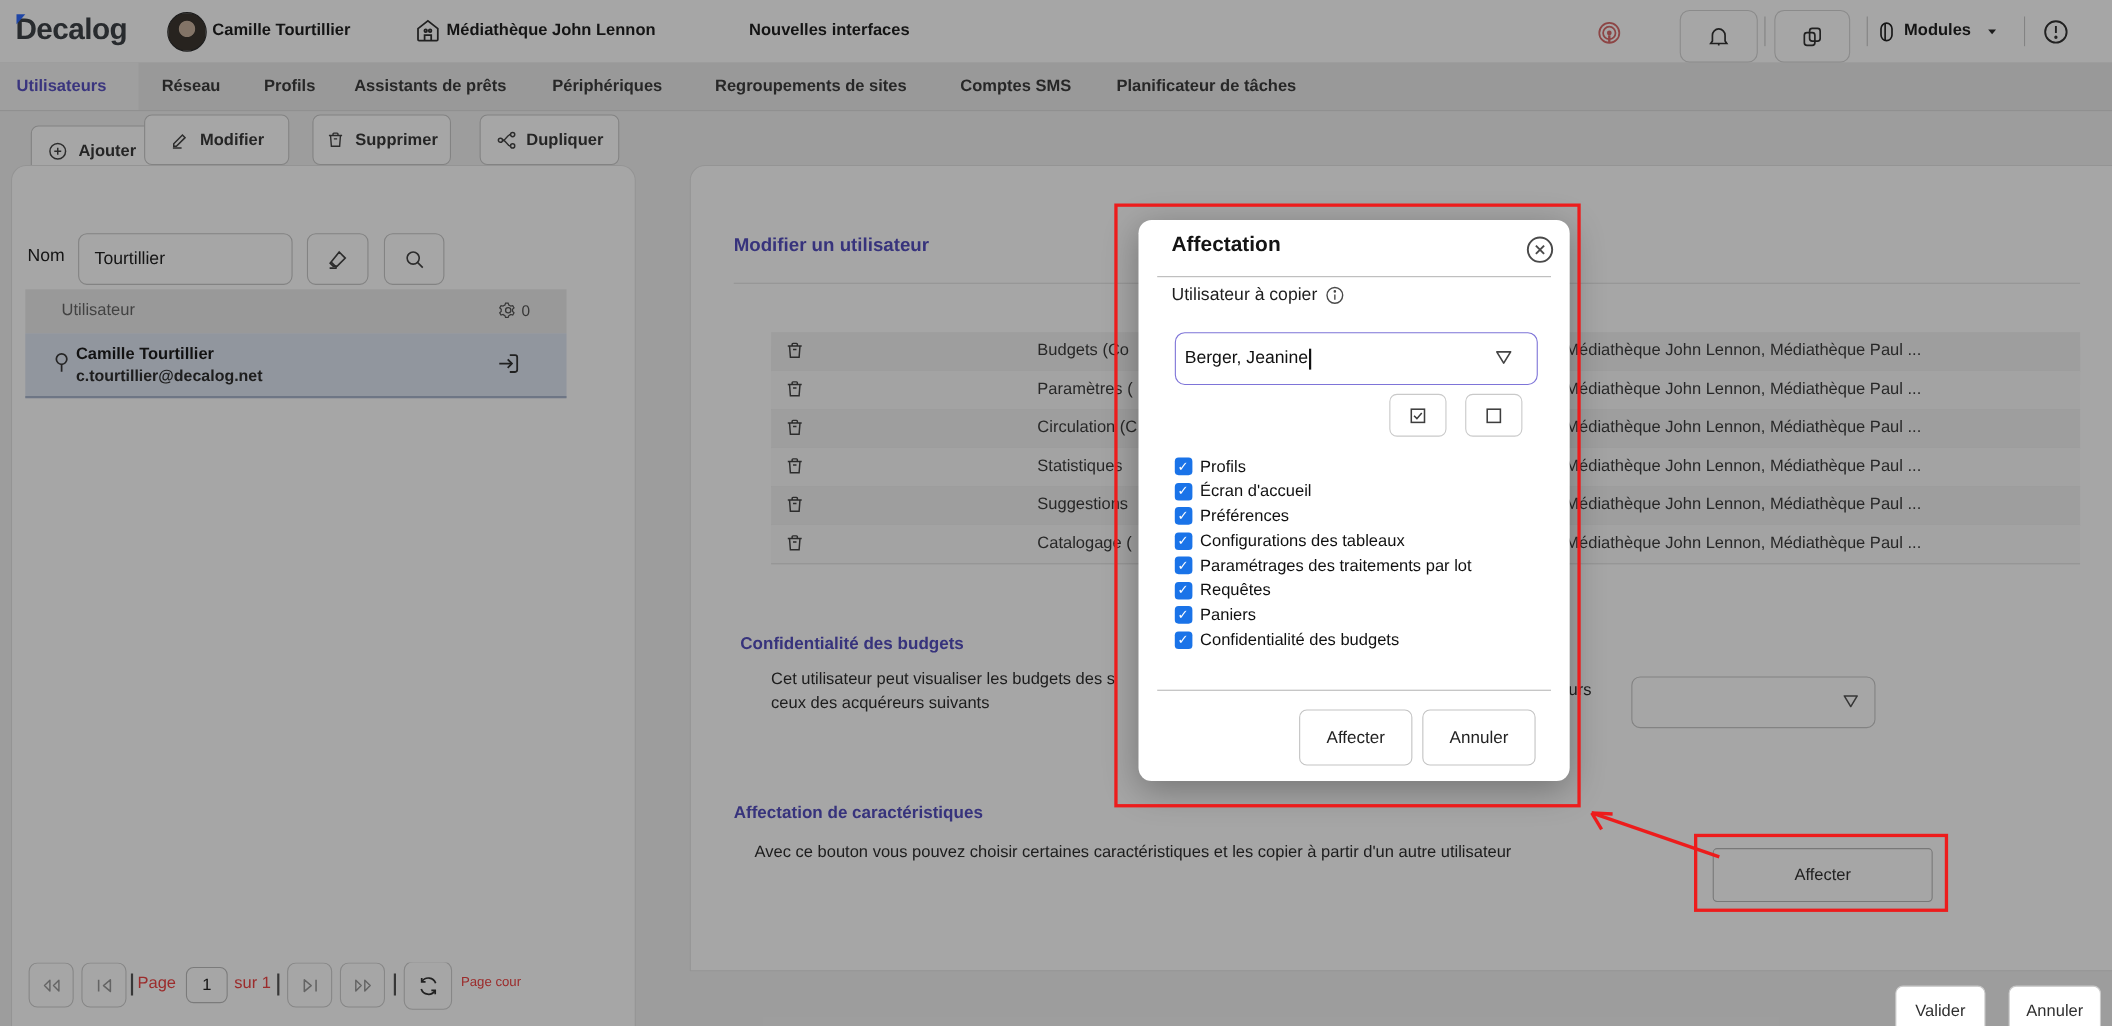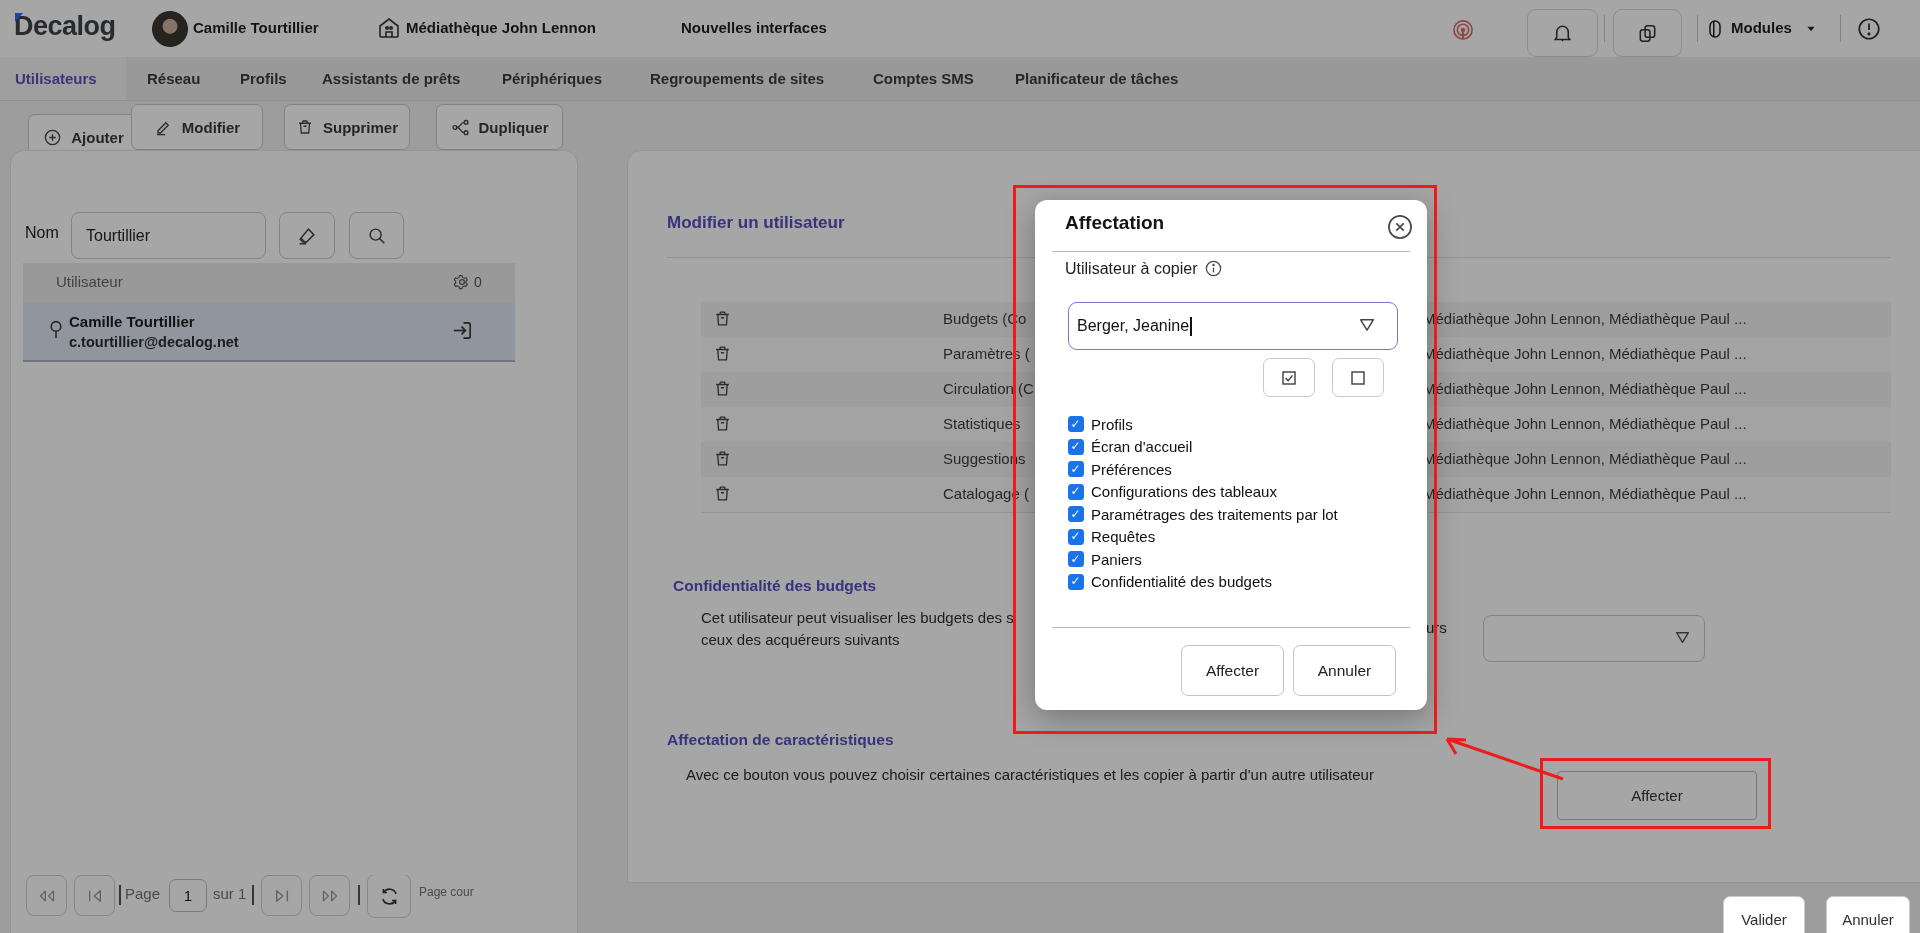--- a/index.html
+++ b/index.html
@@ -50,21 +50,21 @@
   .purple-h{color:#554fbf;font-weight:700;}
   .thead{position:absolute;left:73px;top:116px;width:1190px;height:35px;background:#ececec;font-size:15px;color:#14532d;margin-top:48px;}
   .trow{position:absolute;left:73px;width:1190px;height:35px;border-bottom:1px solid #e2e2e2;font-size:15px;color:#3d3d3d;}
   .trow.odd{background:#f3f3f3;}
   .trow.even{background:#fbfbfb;}
   .cell{position:absolute;top:8px;white-space:nowrap;}
 
   .pg-btn{position:absolute;width:39px;height:39px;background:#fff;border:1px solid #cfcfcf;border-radius:8px;
           display:flex;align-items:center;justify-content:center;color:#9a9a9a;}
   .pg-sep{position:absolute;top:10px;width:1.5px;height:20px;background:#555;}
-  .pg-txt{position:absolute;top:10px;font-size:15px;color:#737373;white-space:nowrap;}
+  .pg-txt{position:absolute;top:10px;font-size:15px;color:#ef4444;white-space:nowrap;}
 
   .ghost-btn{background:#fff;border:1px solid #b9b9b9;display:flex;align-items:center;justify-content:center;
              font-size:15px;color:#333;}
 
   
   .overlay{position:absolute;left:0;top:0;width:1920px;height:933px;background:rgba(0,0,0,0.35);z-index:40;}
   .footer-btn{position:absolute;top:896px;height:45px;z-index:45;background:#fff;border:1px solid #c9c9c9;border-radius:7px;
               display:flex;align-items:center;justify-content:center;font-size:15px;color:#2f2f2f;}
   .modal{position:absolute;left:1035px;top:200px;width:392px;height:510px;background:#fff;border-radius:12px;
          box-shadow:0 8px 32px rgba(0,0,0,0.30);z-index:50;}

